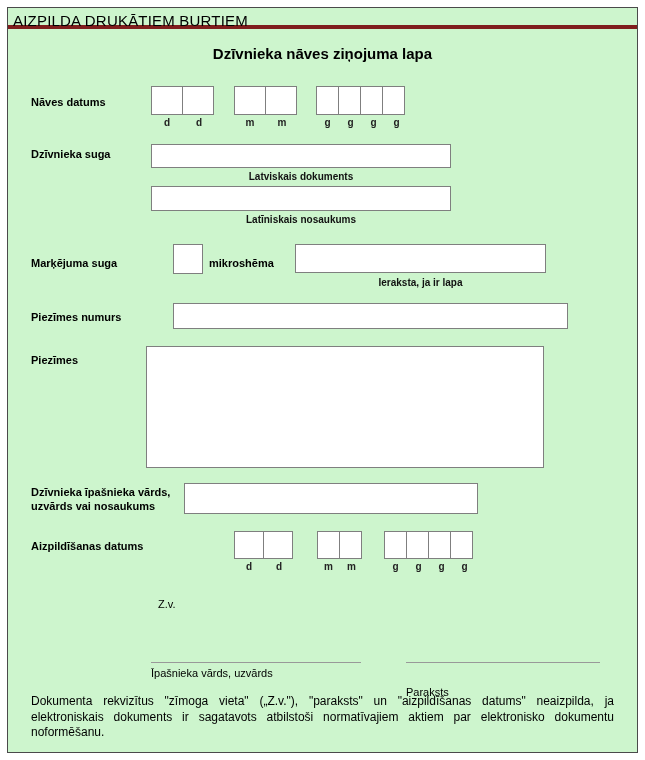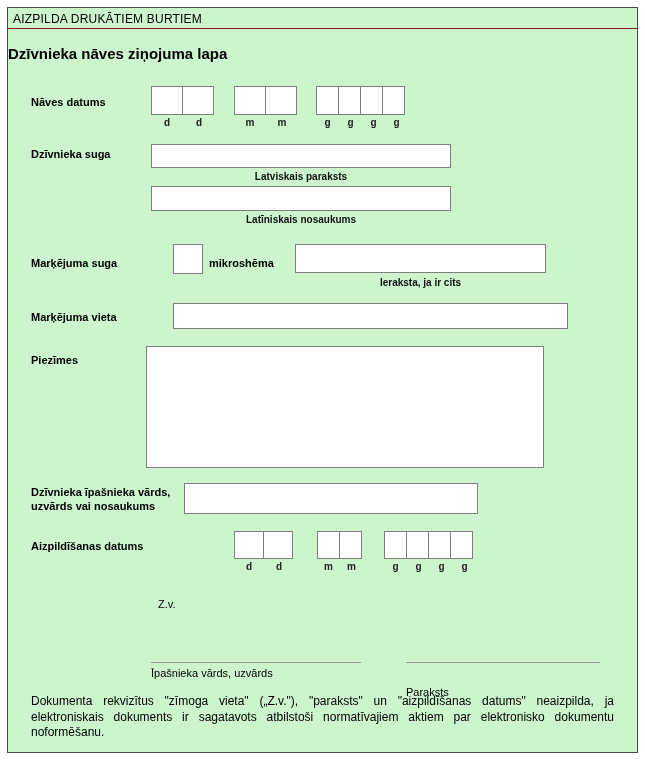--- a/index.html
+++ b/index.html
@@ -7,26 +7,26 @@
   body { font-family: "Liberation Sans", sans-serif; color: #000; position: relative; }
 
   .form {
     position: absolute; left: 7px; top: 7px; width: 631px; height: 746px;
     background: #cdf5cd; border: 1px solid #4a4a4a;
   }
   .abs { position: absolute; font-weight: bold; }
 
   .header-strip {
     position: absolute; left: 0; top: 0; right: 0; height: 21px;
-    border-bottom: 1px solid #7f1d1d; padding: 4px 0 0 5px;
-    font-size: 12px; letter-spacing: 0.2px;
+    border-bottom: 4px solid #7f1d1d; padding: 4px 0 0 5px;
+    font-size: 15px; letter-spacing: 0.2px;
   }
   .title {
     position: absolute; left: 0; top: 37px; width: 100%;
-    font-size: 15px; font-weight: bold;
+    text-align: center; font-size: 15px; font-weight: bold;
   }
   .lbl { font-size: 11px; line-height: 14px; }
   .cap { font-size: 10px; text-align: center; color: #111; }
 
   input.field, textarea.field {
     position: absolute; background: #ffffff; border: 1px solid #7f7f7f;
     font-family: "Liberation Sans", sans-serif; font-size: 12px; padding: 2px 4px;
     outline: none; resize: none;
   }
 
@@ -101,31 +101,31 @@
     <div class="letters">
       <span class="w23">g</span>
       <span class="w23">g</span>
       <span class="w23">g</span>
       <span class="w23">g</span>
     </div>
   </div>
 
   <div class="abs lbl" style="left:23px; top:139px;">Dzīvnieka suga</div>
   <input class="field" style="left: 143px; top: 136px; width: 300px; height: 24px;" value="">
-  <div class="abs cap" style="left:143px; top:163px; width:300px;">Latviskais paraksts</div>
+  <div class="abs cap" style="left:143px; top:163px; width:300px;">Latviskais dokuments</div>
   <input class="field" style="left: 143px; top: 178px; width: 300px; height: 25px;" value="">
   <div class="abs cap" style="left:143px; top:206px; width:300px;">Latīniskais nosaukums</div>
 
   <div class="abs lbl" style="left:23px; top:248px;">Marķējuma suga</div>
   <div class="checkbox" style="left:165px; top:236px;"></div>
   <div class="abs lbl" style="left:201px; top:248px;">mikroshēma</div>
   <input class="field" style="left: 287px; top: 236px; width: 251px; height: 29px;" value="">
-  <div class="abs cap" style="left:287px; top:269px; width:251px;">Ieraksta, ja ir cits</div>
+  <div class="abs cap" style="left:287px; top:269px; width:251px;">Ieraksta, ja ir lapa</div>
 
-  <div class="abs lbl" style="left:23px; top:302px;">Marķējuma vieta</div>
+  <div class="abs lbl" style="left:23px; top:302px;">Piezīmes numurs</div>
   <input class="field" style="left: 165px; top: 295px; width: 395px; height: 26px;" value="">
 
   <div class="abs lbl" style="left:23px; top:345px;">Piezīmes</div>
   <textarea class="field" style="left: 138px; top: 338px; width: 398px; height: 122px;"></textarea>
 
   <div class="abs lbl" style="left:23px; top:477px; width:165px; white-space:pre-line;">Dzīvnieka īpašnieka vārds,
 uzvārds vai nosaukums</div>
   <input class="field" style="left: 176px; top: 475px; width: 294px; height: 31px;" value="">
 
   <div class="abs lbl" style="left:23px; top:531px;">Aizpildīšanas datums</div>

